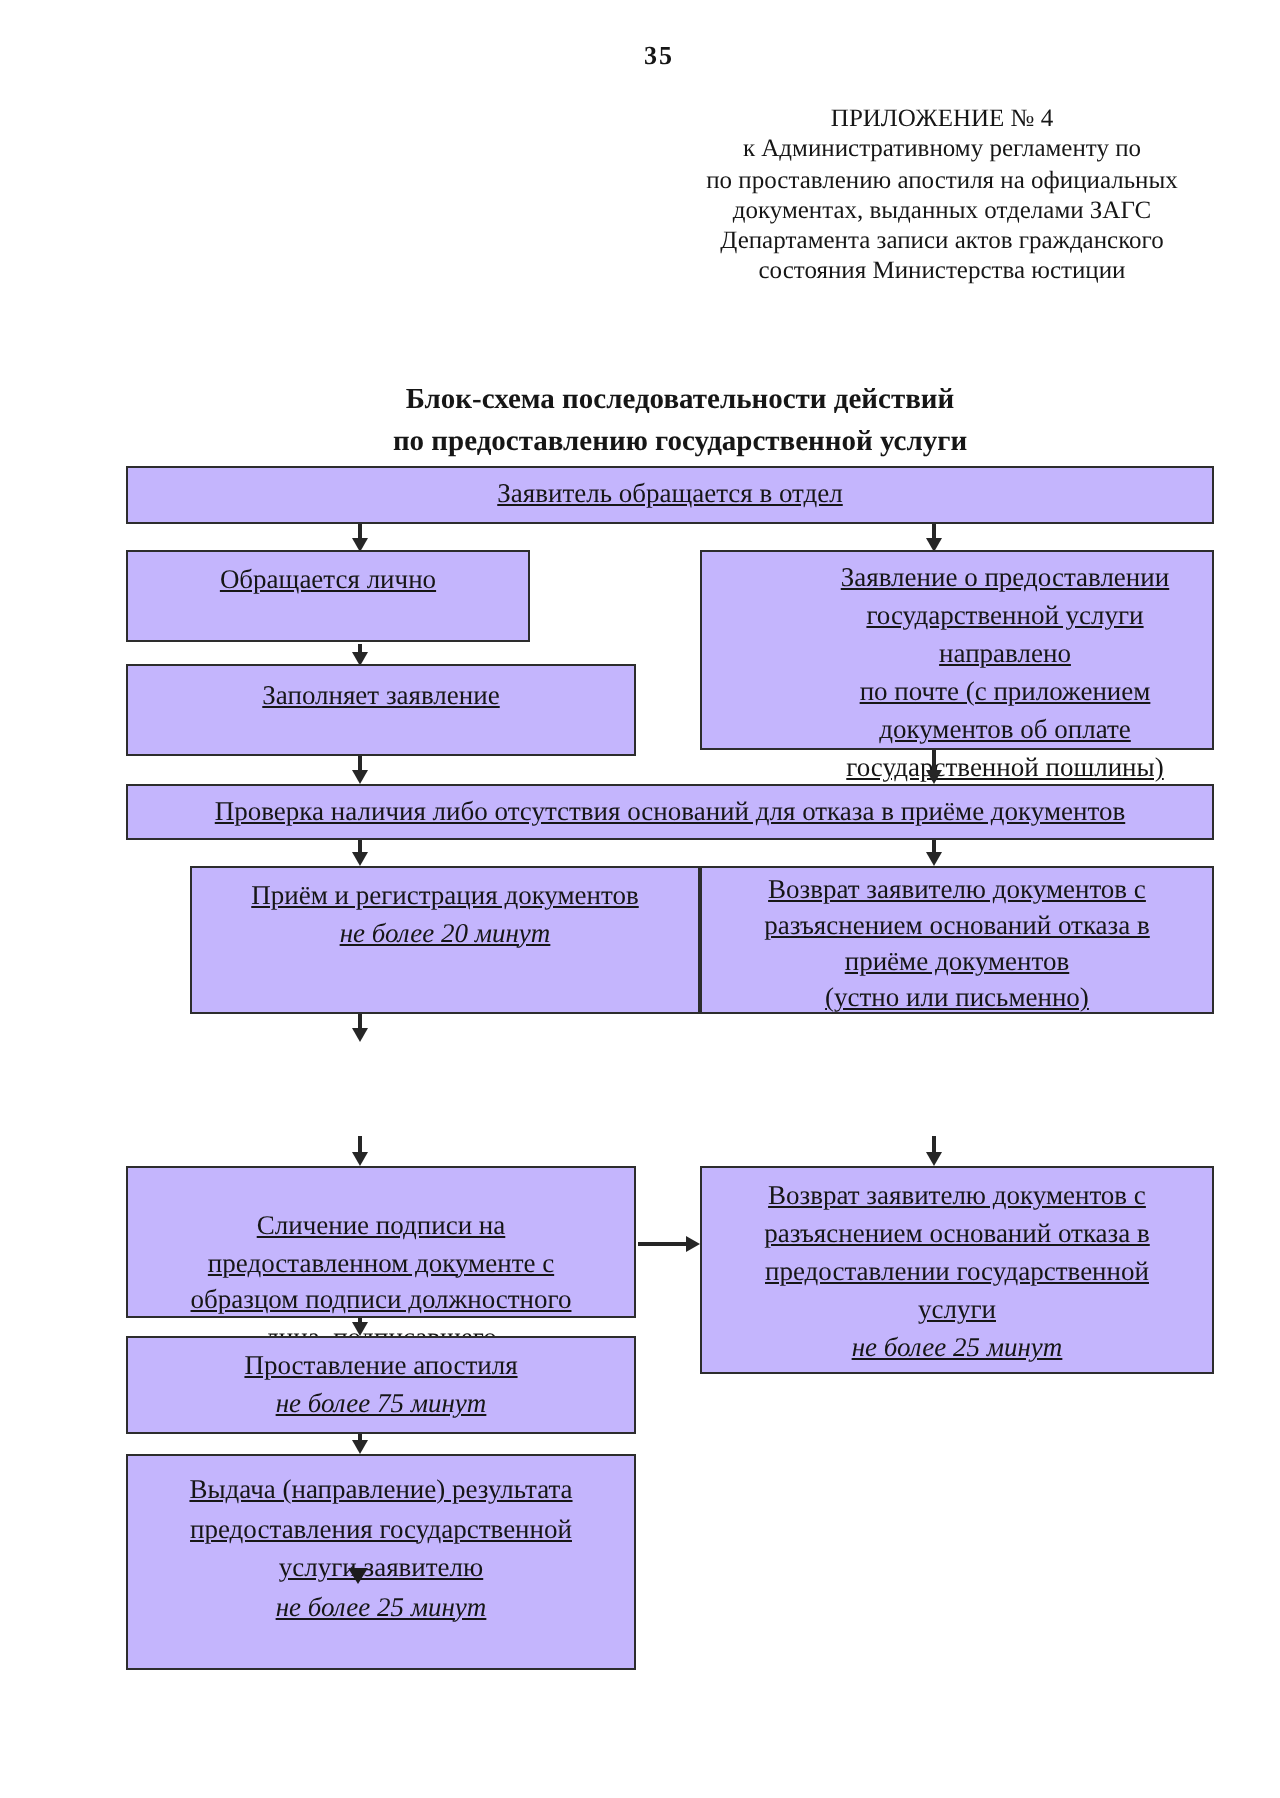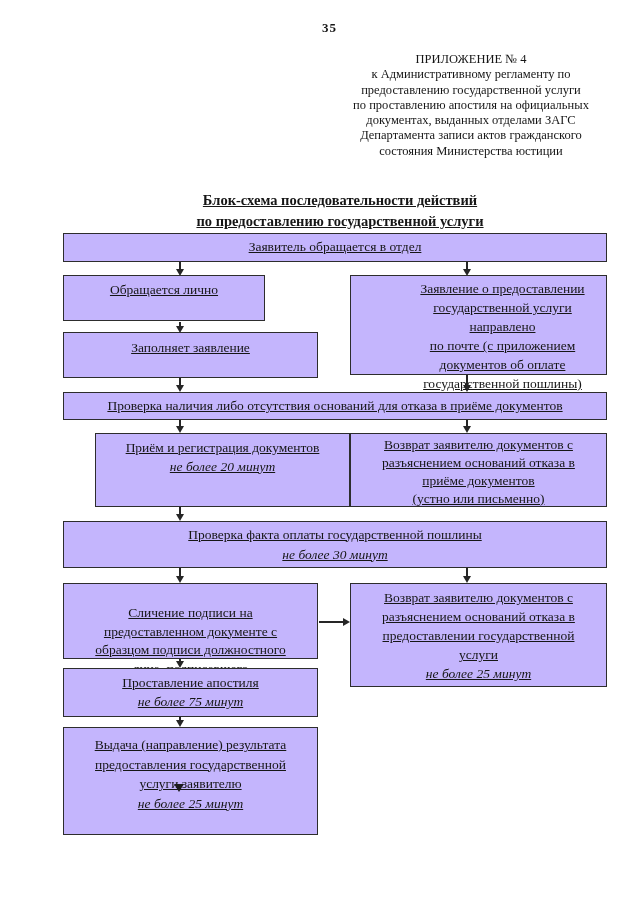--- a/index.html
+++ b/index.html
@@ -30,21 +30,21 @@
   .appendix .line { display: block; }
   .doc-title {
     position: absolute;
     left: 40px; top: 190px;
     width: 600px;
     text-align: center;
     font-size: 14.5px;
     font-weight: bold;
     line-height: 20.5px;
   }
-  .doc-title .line { display: block; text-decoration: underline; }
+  .doc-title .line { display: block; }
   .box {
     position: absolute;
     box-sizing: border-box;
     border: 1.6px solid #2d2d2d;
     text-align: center;
     font-size: 13.5px;
     line-height: 18.5px;
     background: #c4b5fd;
     text-decoration: underline;
   }
@@ -78,21 +78,20 @@
 </head>
 <body>
 
 <div class="page">
 
   <div class="pagenum">35</div>
 
   <div class="appendix">
     <span class="line">ПРИЛОЖЕНИЕ № 4</span>
     <span class="line">к Административному регламенту по</span>
-    <span class="line">предоставлению государственной услуги</span>
     <span class="line">по проставлению апостиля на официальных</span>
     <span class="line">документах, выданных отделами ЗАГС</span>
     <span class="line">Департамента записи актов гражданского</span>
     <span class="line">состояния Министерства юстиции</span>
   </div>
 
   <div class="doc-title">
     <span class="line">Блок-схема последовательности действий</span>
     <span class="line">по предоставлению государственной услуги</span>
   </div>
@@ -139,24 +138,20 @@
 
   <div class="box" style="left:350px; top:433px; width:257px; height:74px; padding-top:2px; line-height:18px;">
     <span class="line">Возврат заявителю документов с</span>
     <span class="line">разъяснением оснований отказа в</span>
     <span class="line">приёме документов</span>
     <span class="line">(устно или письменно)</span>
   </div>
 
   <div class="arr v" style="left:179px; top:507px; height:7px;"></div>
 
-  <div class="box vcenter" style="left:63px; top:521px; width:544px; height:47px; line-height:20px;">
-    <span class="line">Проверка факта оплаты государственной пошлины</span>
-    <span class="time">не более 30 минут</span>
-  </div>
 
   <div class="arr v" style="left:179px; top:568px; height:8px;"></div>
   <div class="arr v" style="left:466px; top:568px; height:8px;"></div>
 
   <div class="box" style="left:63px; top:583px; width:255px; height:76px; padding-top:20px;">
     <span class="line">Сличение подписи на</span>
     <span class="line">предоставленном документе с</span>
     <span class="line">образцом подписи должностного</span>
     <span class="line">лица, подписавшего</span>
   </div>

